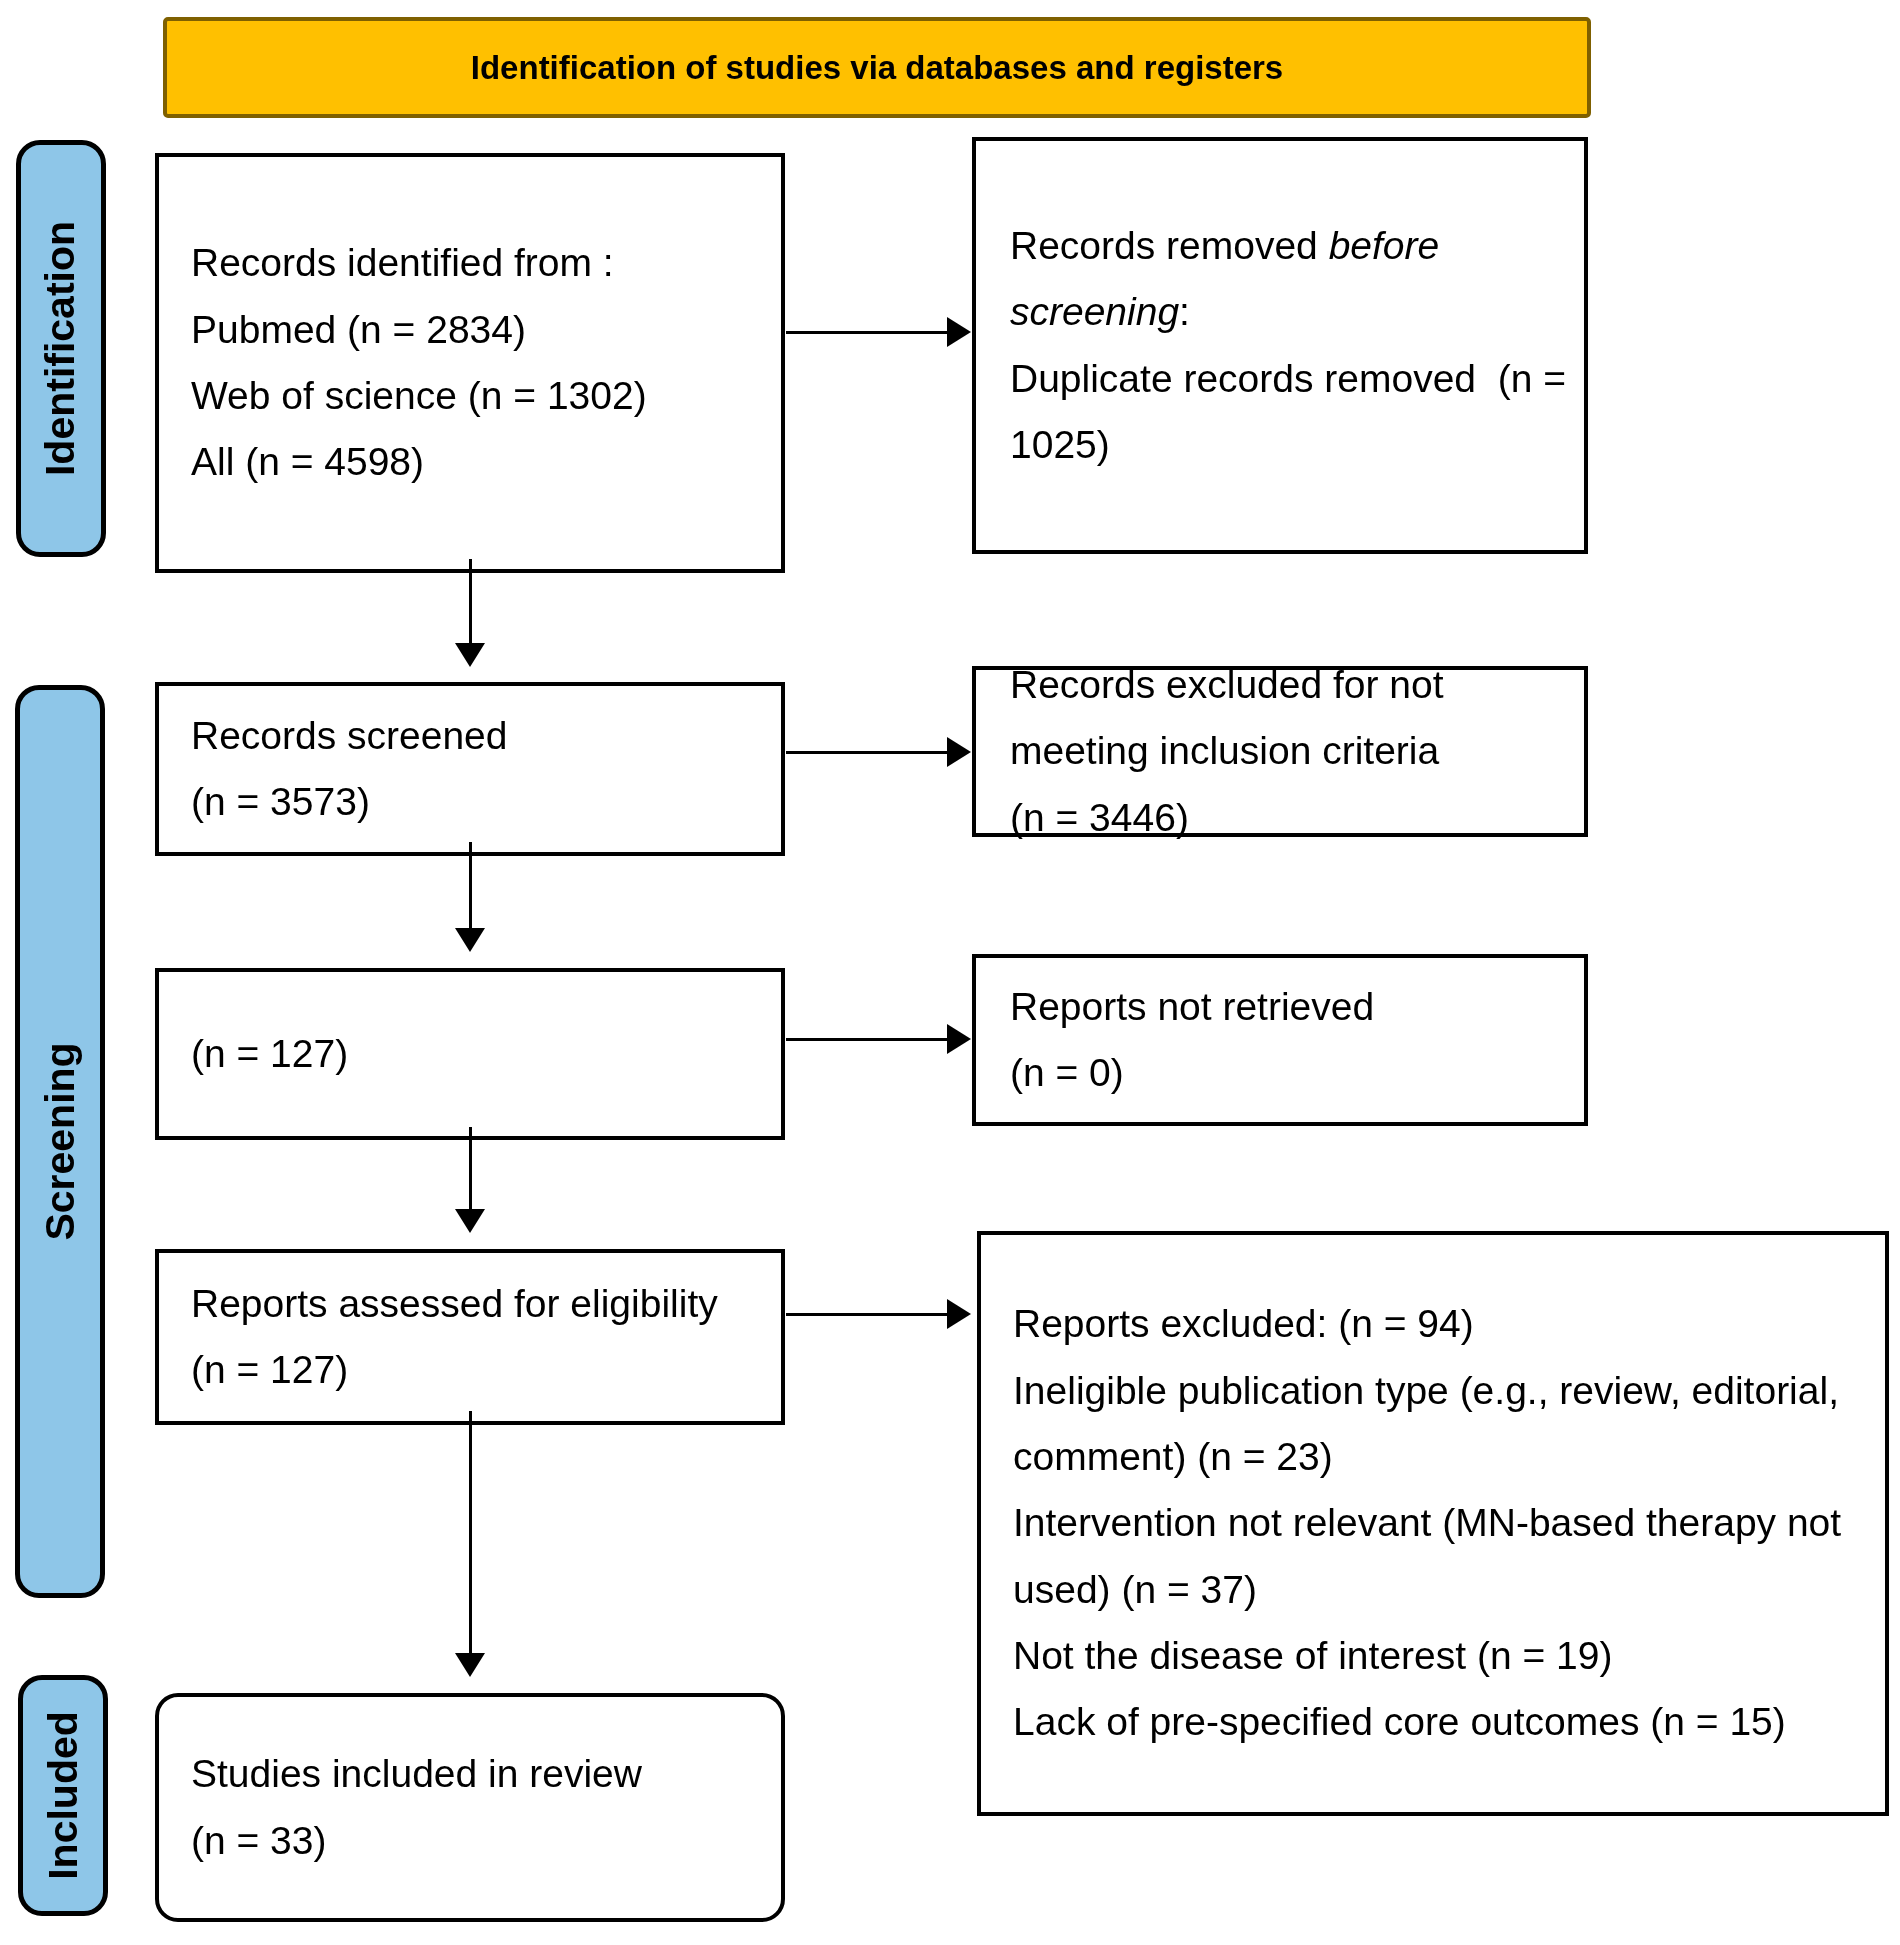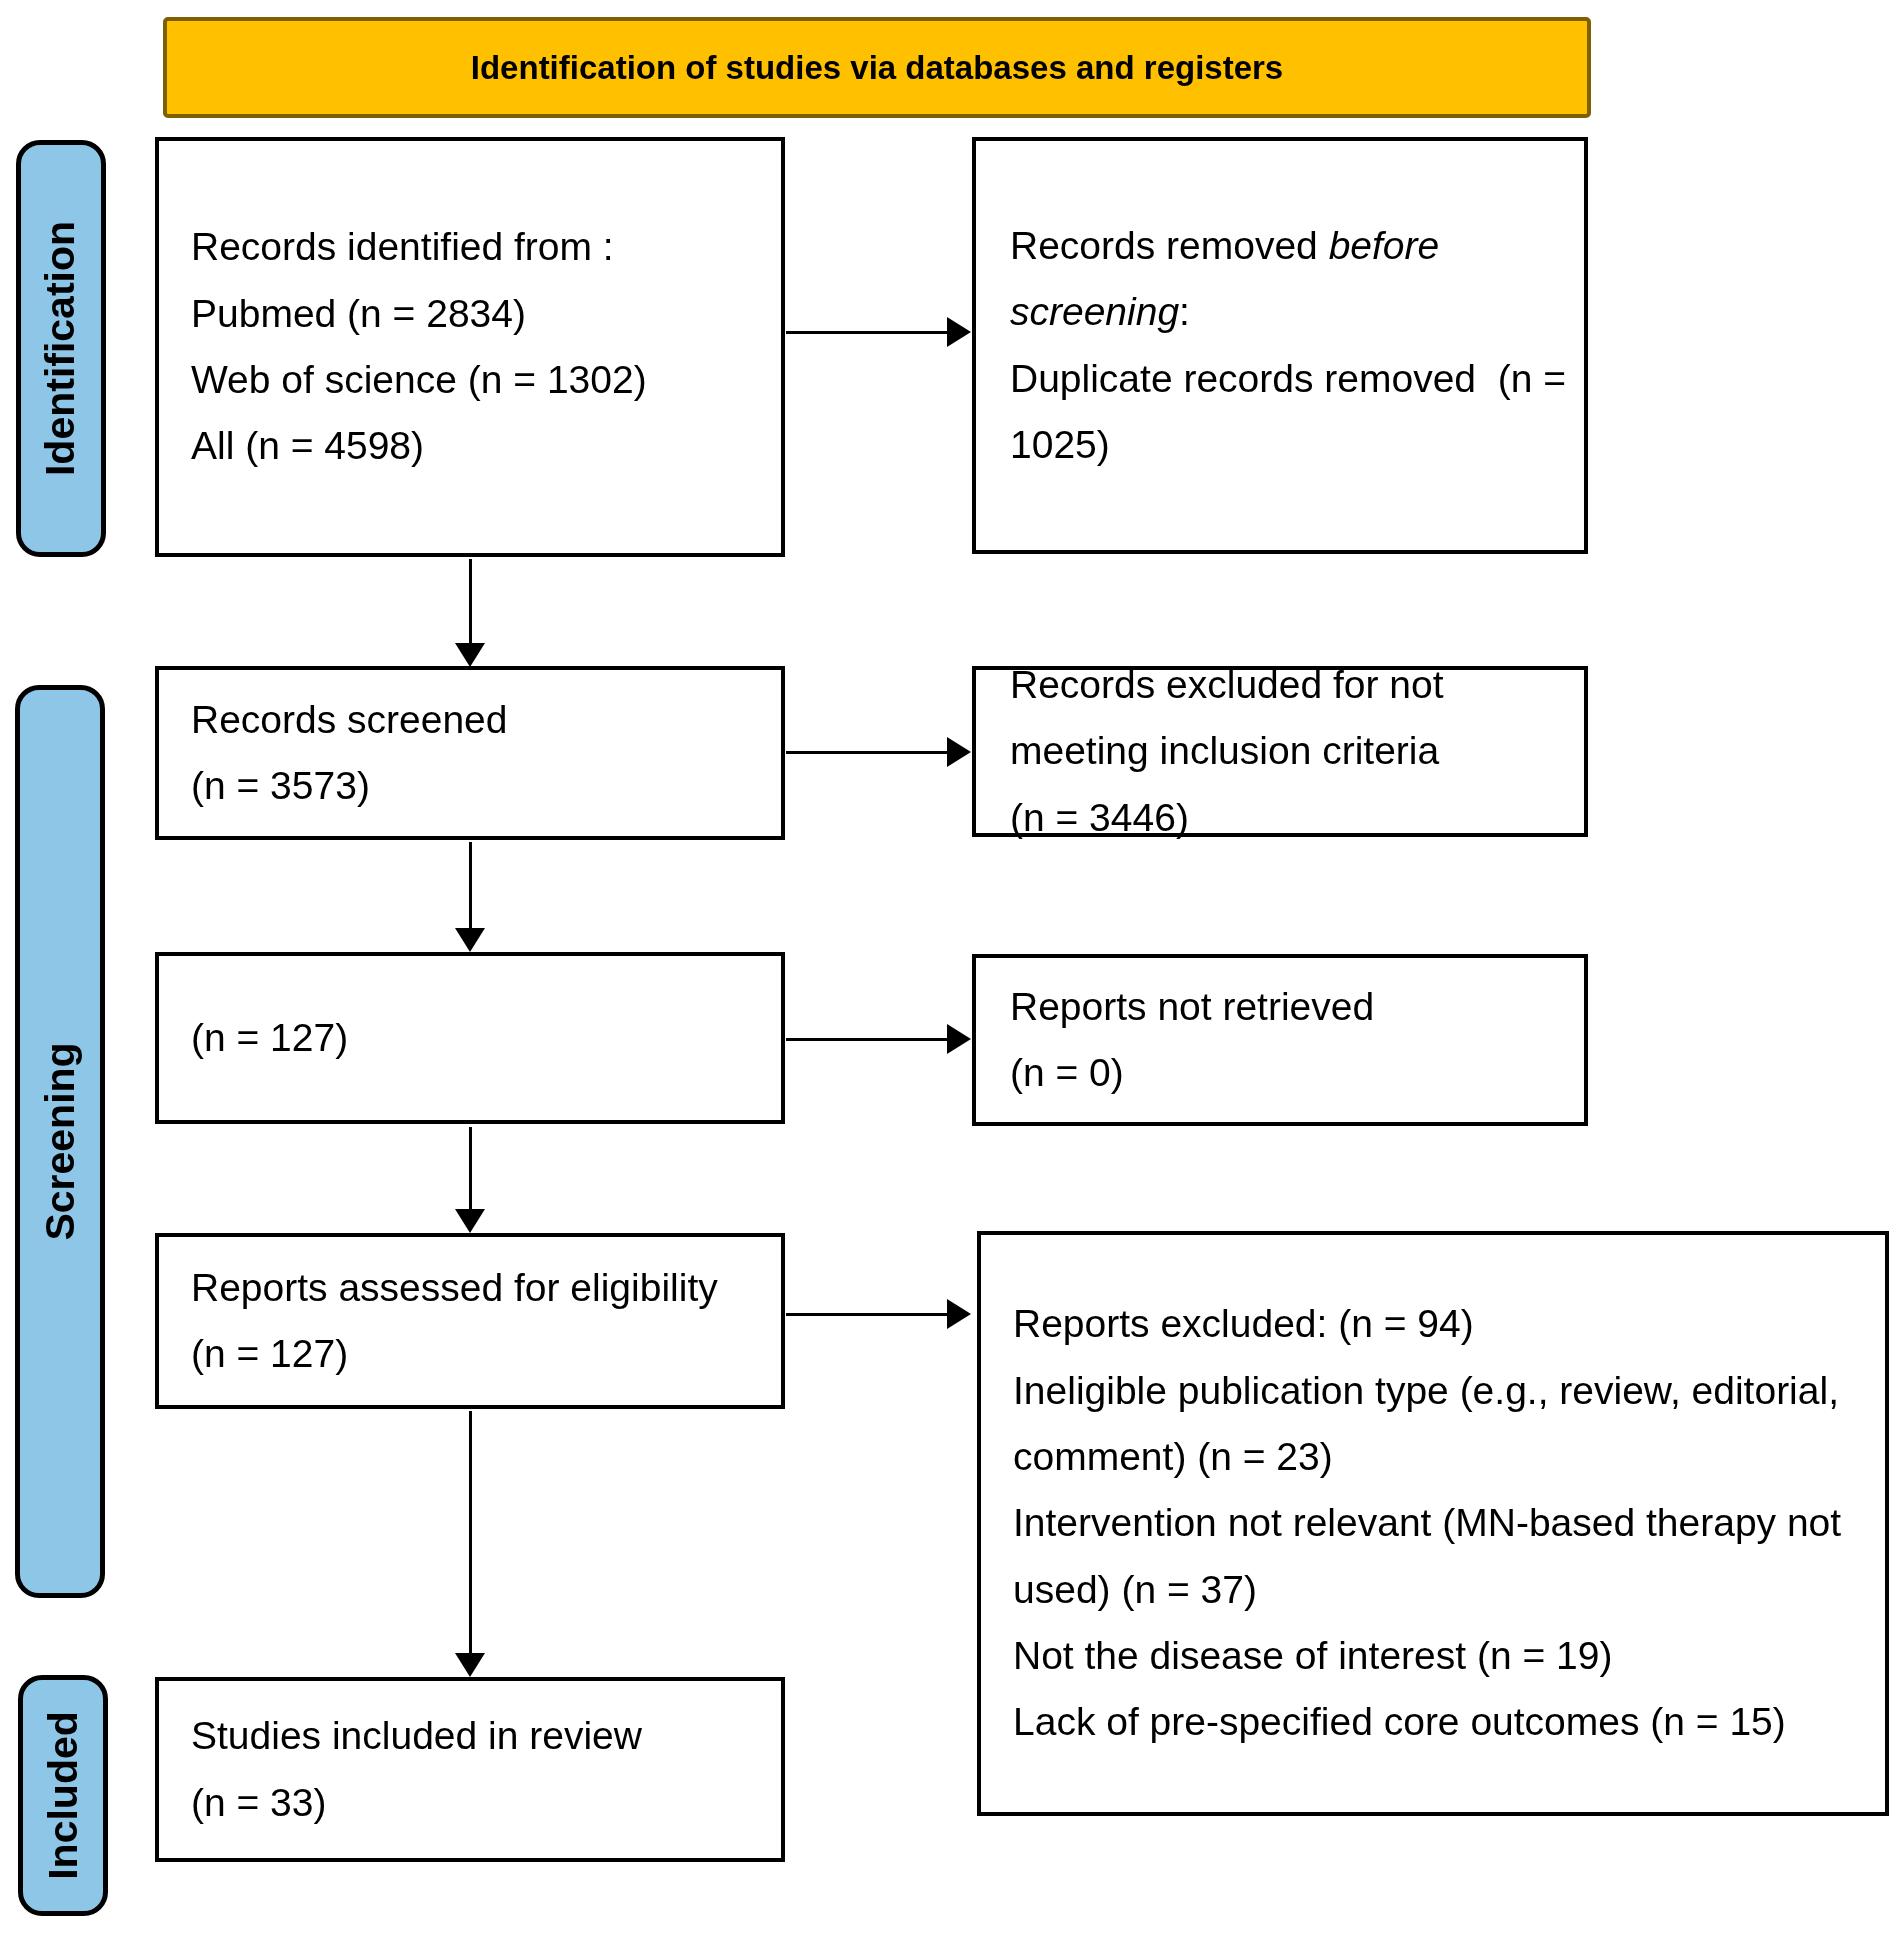--- a/index.html
+++ b/index.html
@@ -41,31 +41,31 @@
   
   .fbox{
     position:absolute;
     background:#fff;
     border:4.6px solid #000;
     box-sizing:border-box;
     display:flex;flex-direction:column;justify-content:center;
     font-size:39px;line-height:1.7;
   }
   .fbox .line{white-space:pre-wrap;}
-  .col-left{left:155px;width:630px;padding:11.5px 23px 11.5px 32px;}
+  .col-left{left:155px;width:630px;padding:11.5px 23px 11.5px 32px;margin-top:16px;}
   .col-right{left:972px;width:616px;padding:11.5px 11.5px 11.5px 34px;}
   #box-records-identified{top:137px;height:420px;}
   #box-records-removed{top:137px;height:417px;align-items:center;}
   #box-records-screened{top:666px;height:174px;}
   #box-records-excluded{top:666px;height:171px;}
   #box-reports-sought{top:952px;height:172px;}
   #box-reports-not-retrieved{top:954px;height:172px;}
   #box-reports-assessed{top:1233px;height:176px;}
   #box-reports-excluded{left:977px;top:1231px;width:912px;height:585px;padding:11.5px 11.5px 11.5px 32px;}
-  #box-studies-included{top:1677px;height:185px;}
+  #box-studies-included{top:1677px;height:229px;border-radius:23px;}
   
   .arrow-v{position:absolute;width:2.9px;background:#000;}
   .arrow-v .head{
     position:absolute;bottom:-24px;left:50%;transform:translateX(-50%);
     width:0;height:0;
     border-left:15px solid transparent;border-right:15px solid transparent;
     border-top:24px solid #000;
   }
   .arrow-h{position:absolute;height:2.9px;background:#000;}
   .arrow-h .head{

